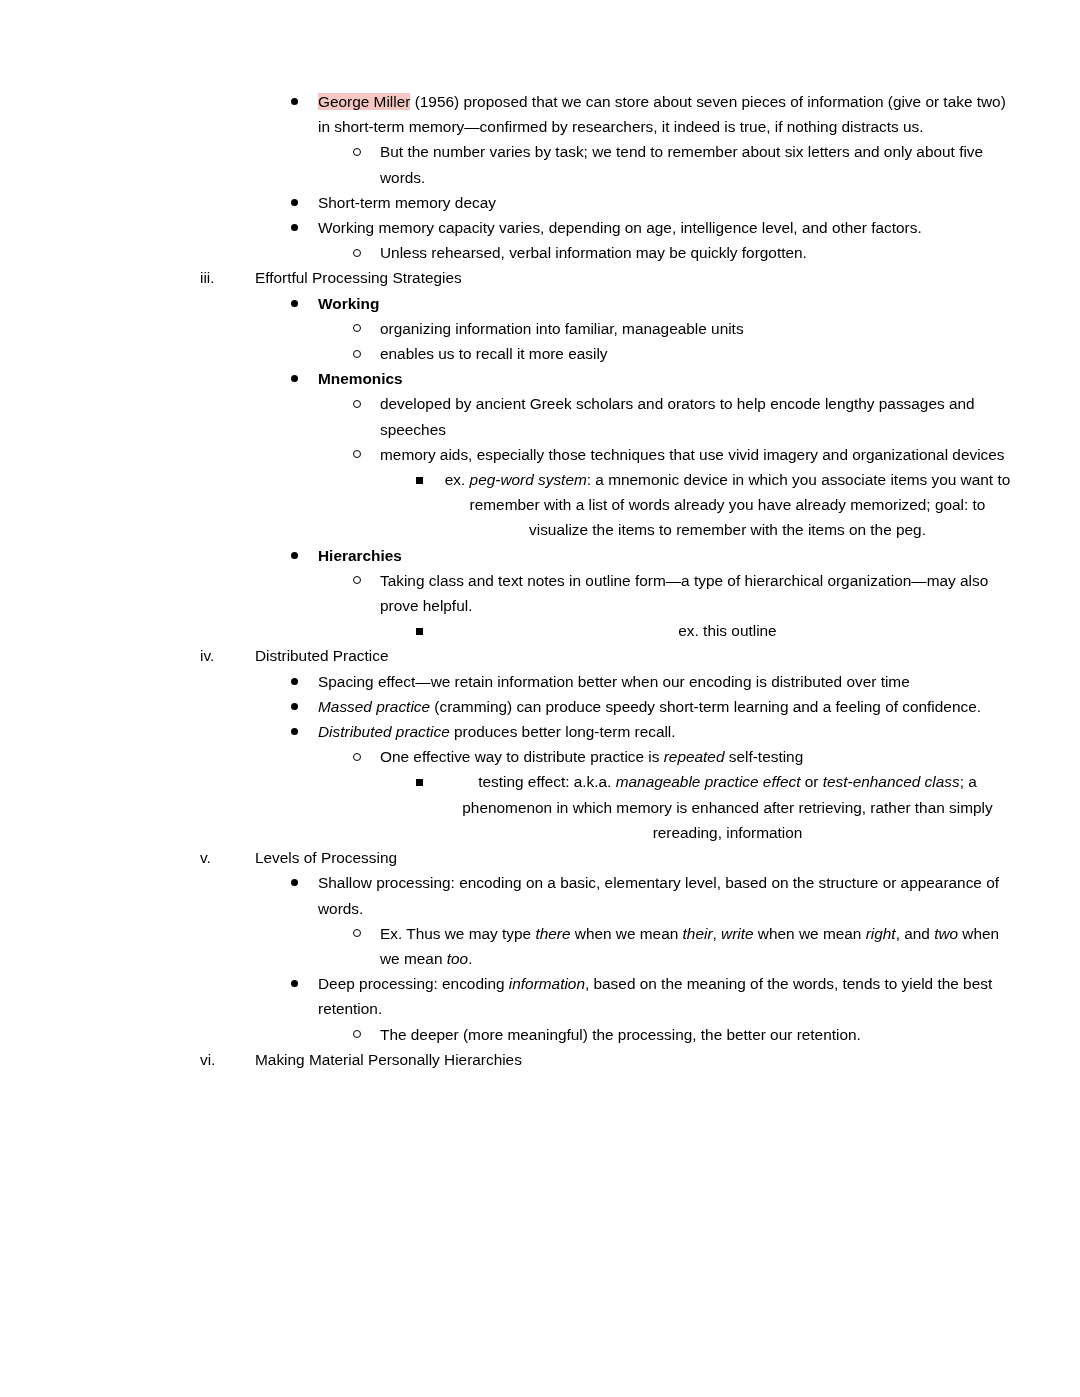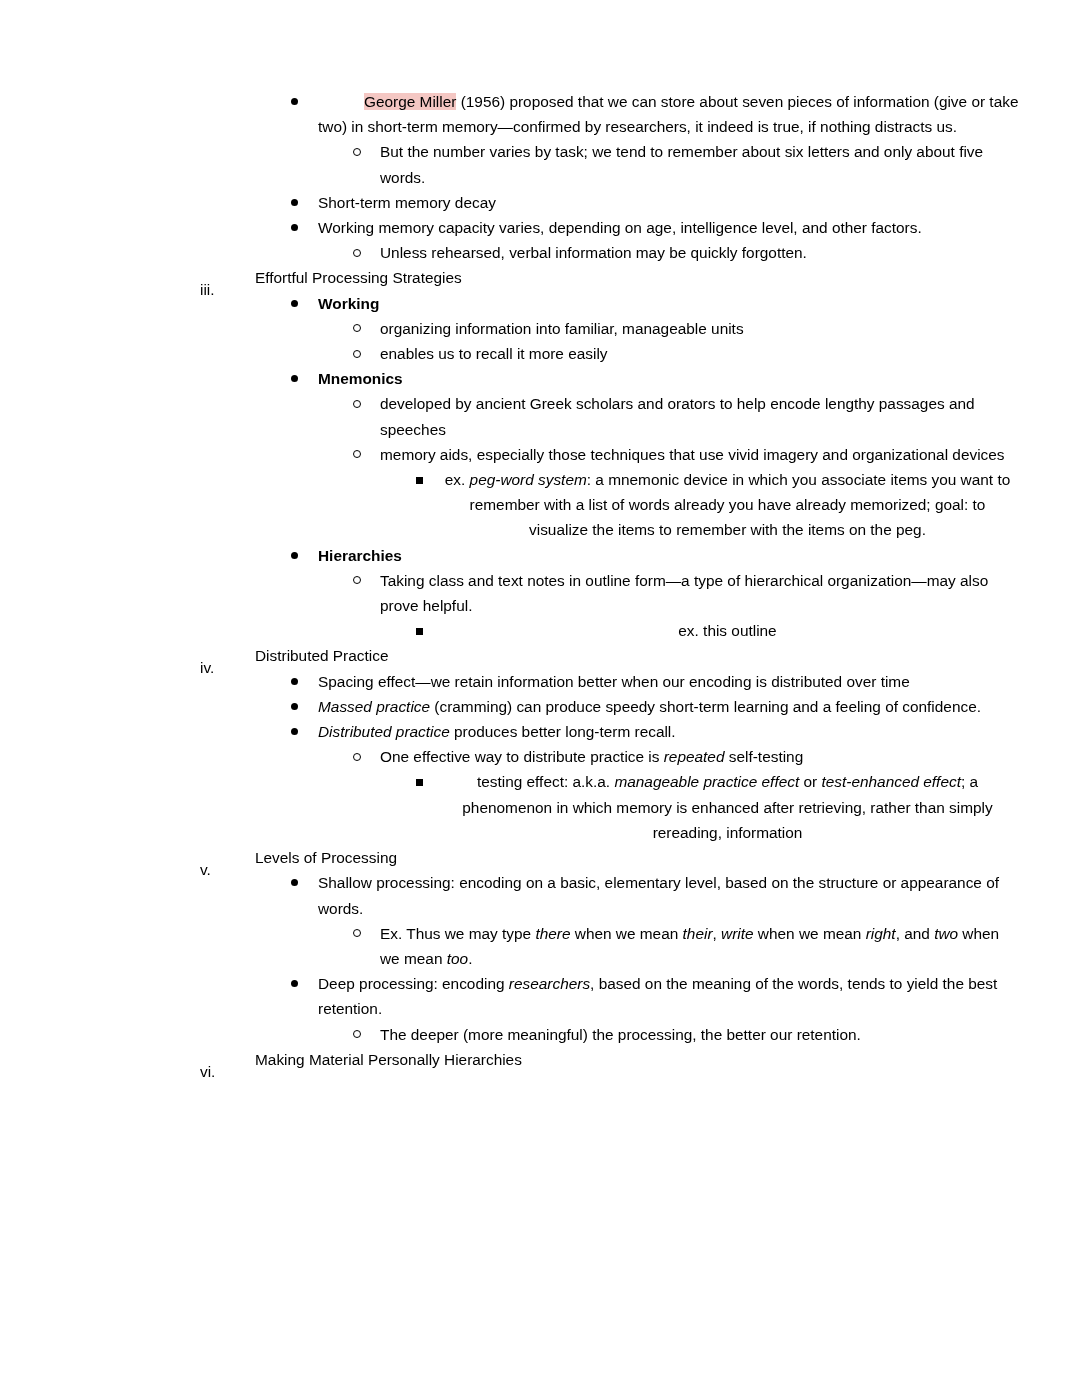--- a/index.html
+++ b/index.html
@@ -19,32 +19,32 @@
     position: relative;
     width: 1080px;
     height: 1397px;
     padding-top: 89px;
   }
   .item { position: relative; }
   .level-0 { padding-left: 255px; padding-right: 58px; }
   .level-1 { padding-left: 318px; padding-right: 58px; }
   .level-2 { padding-left: 380px; padding-right: 58px; }
   .level-3 { padding-left: 443px; padding-right: 68px; text-align: center; }
-  .marker { position: absolute; top: 12px; }
+  .marker { position: absolute; top: 0; }
   .roman  { left: 200px; }
   .shape  { display: block; width: 7px; height: 7px; top: 9px; }
   .level-1 > .shape { left: 291px; }
   .level-2 > .shape { left: 353px; }
   .level-3 > .shape { left: 416px; }
   .disc   { background: #000; border-radius: 50%; }
   .circle { width: 8px; height: 8px; top: 8.5px; border: 1.4px solid #000; border-radius: 50%; background: transparent; }
   .square { background: #000; top: 9.5px; }
   .bold   { font-weight: bold; }
   .italic { font-style: italic; }
-  .highlight { background: #f4c7c3; margin-left: 46px; }
+  .highlight { background: #f4c7c3; }
 </style>
 </head>
 <body>
 
 <div class="page">
   <div>
       <div class="item level-1">
         <span class="marker shape disc"></span>
         <div class="text"><span class="highlight">George Miller</span><span> (1956) proposed that we can store about seven pieces of information (give or take two) in short-term memory—confirmed by researchers, it indeed is true, if nothing distracts us.</span></div>
       </div>
@@ -123,37 +123,37 @@
       <div class="item level-1">
         <span class="marker shape disc"></span>
         <div class="text"><span class="italic">Distributed practice</span><span> produces better long-term recall.</span></div>
       </div>
       <div class="item level-2">
         <span class="marker shape circle"></span>
         <div class="text"><span>One effective way to distribute practice is </span><span class="italic">repeated</span><span> self-testing</span></div>
       </div>
       <div class="item level-3">
         <span class="marker shape square"></span>
-        <div class="text"><span>testing effect: a.k.a. </span><span class="italic">manageable practice effect</span><span> or </span><span class="italic">test-enhanced effect</span><span>; a phenomenon in which memory is enhanced after retrieving, rather than simply rereading, information</span></div>
+        <div class="text"><span>testing effect: a.k.a. </span><span class="italic">manageable practice effect</span><span> or </span><span class="italic">test-enhanced class</span><span>; a phenomenon in which memory is enhanced after retrieving, rather than simply rereading, information</span></div>
       </div>
       <div class="item level-0">
         <span class="marker roman">v.</span>
         <div class="text"><span>Levels of Processing</span></div>
       </div>
       <div class="item level-1">
         <span class="marker shape disc"></span>
         <div class="text"><span>Shallow processing: encoding on a basic, elementary level, based on the structure or appearance of words.</span></div>
       </div>
       <div class="item level-2">
         <span class="marker shape circle"></span>
         <div class="text"><span>Ex. Thus we may type </span><span class="italic">there</span><span> when we mean </span><span class="italic">their</span><span>, </span><span class="italic">write</span><span> when we mean </span><span class="italic">right</span><span>, and </span><span class="italic">two</span><span> when we mean </span><span class="italic">too</span><span>.</span></div>
       </div>
       <div class="item level-1">
         <span class="marker shape disc"></span>
-        <div class="text"><span>Deep processing: encoding </span><span class="italic">researchers</span><span>, based on the meaning of the words, tends to yield the best retention.</span></div>
+        <div class="text"><span>Deep processing: encoding </span><span class="italic">information</span><span>, based on the meaning of the words, tends to yield the best retention.</span></div>
       </div>
       <div class="item level-2">
         <span class="marker shape circle"></span>
         <div class="text"><span>The deeper (more meaningful) the processing, the better our retention.</span></div>
       </div>
       <div class="item level-0">
         <span class="marker roman">vi.</span>
         <div class="text"><span>Making Material Personally Hierarchies</span></div>
       </div>
     </div>

